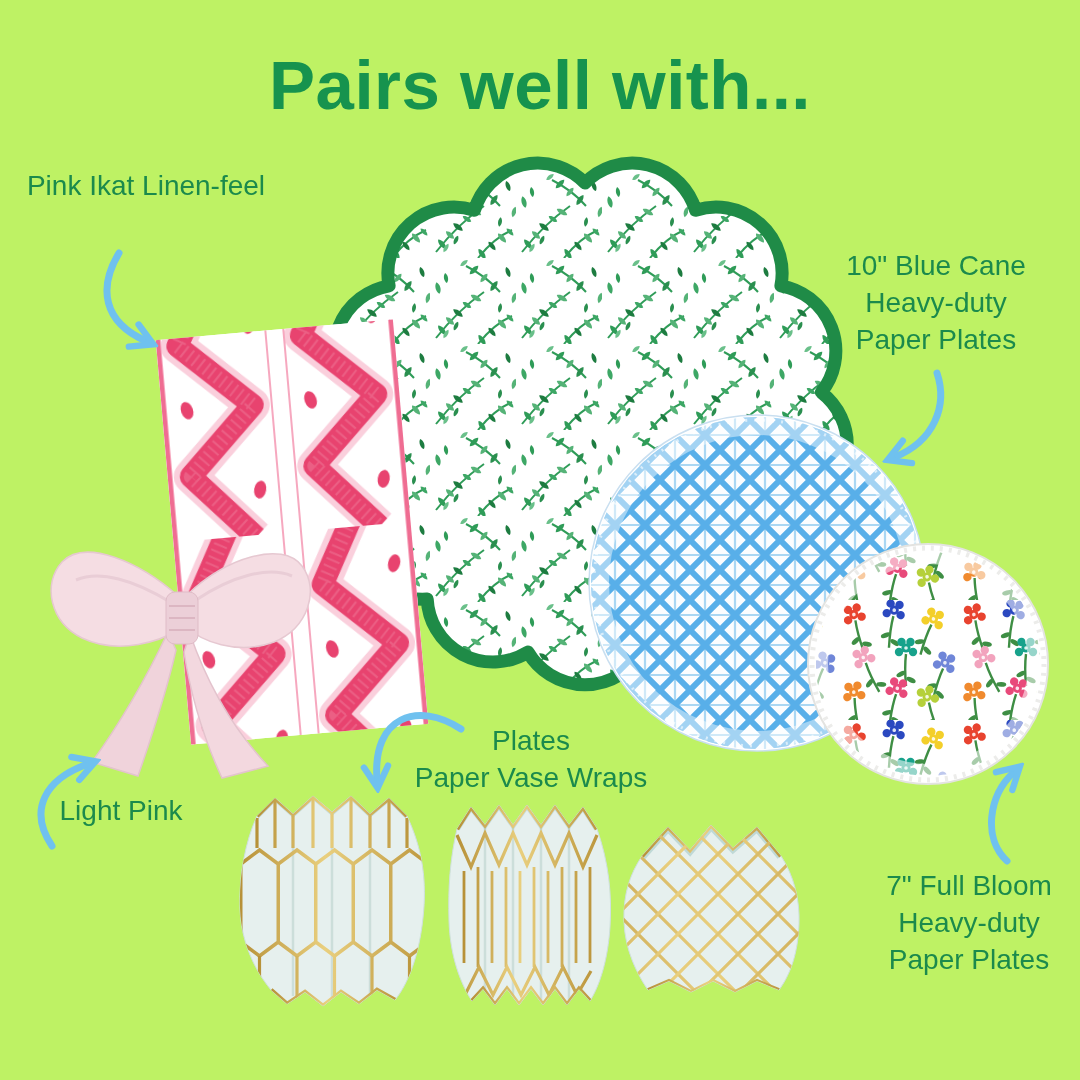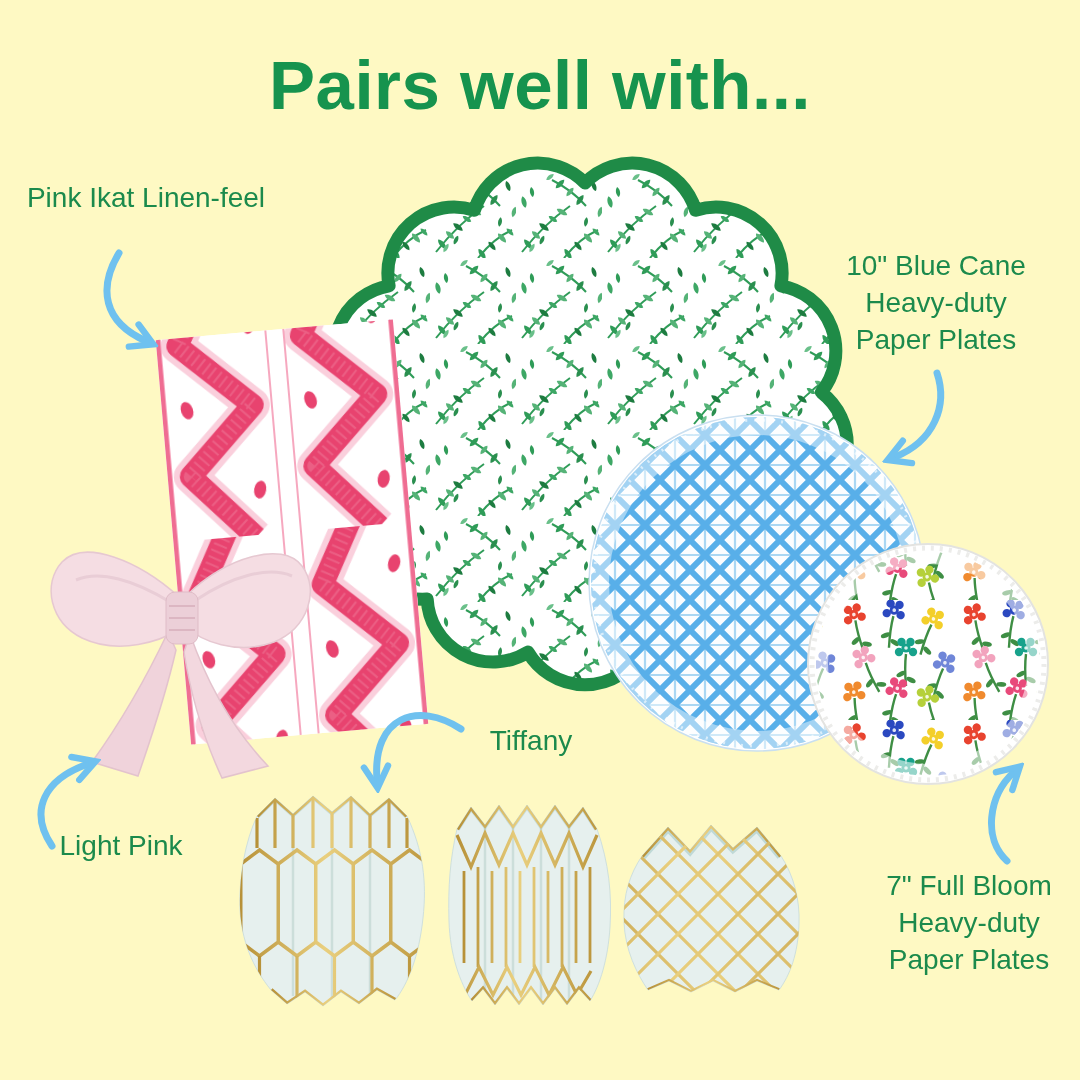--- a/index.html
+++ b/index.html
@@ -1,16 +1,16 @@
 <!DOCTYPE html>
 <html><head>
 <meta charset="utf-8">
 <style>
   html,body{margin:0;padding:0;background:#fff;}
-  .canvas{position:relative;width:1080px;height:1080px;background:#fef9c3;overflow:hidden;
+  .canvas{position:relative;width:1080px;height:1080px;background:#bef264;overflow:hidden;
           font-family:"Liberation Sans",sans-serif;}
   .art{position:absolute;left:0;top:0;}
   .title{position:absolute;left:540px;top:46px;transform:translateX(-50%);
          font-weight:bold;font-size:69px;color:#16934e;white-space:nowrap;letter-spacing:0.5px;}
   .label{position:absolute;transform:translateX(-50%);text-align:center;color:#1b8a4c;
          font-size:28px;line-height:37px;white-space:nowrap;}
   .label span{display:block;}
 </style>
 </head>
 <body>
@@ -199,35 +199,36 @@
     <path d="M119 253 C 98 288 103 322 146 341" marker-end="url(#ah)"></path>
     <path d="M937 373 C 948 406 934 441 895 457" marker-end="url(#ah)"></path>
     <path d="M461 729 C 418 701 372 716 377 780" marker-end="url(#ah)"></path>
     <path d="M52 846 C 28 810 45 779 88 764" marker-end="url(#ah)"></path>
     <path d="M1007 861 C 983 839 988 796 1014 772" marker-end="url(#ah)"></path>
   </g>
 </svg>
 
 <div class="title">Pairs well with...</div>
 
-<div class="label" style="left:146px;top:179px">
+<div class="label" style="left:146px;top:167px">
   <span>Pink Ikat Linen-feel</span>
 </div>
 
 <div class="label" style="left:936px;top:247px">
   <span>10" Blue Cane</span>
   <span>Heavy-duty</span>
   <span>Paper Plates</span>
 </div>
 
 <div class="label" style="left:531px;top:722px">
-  <span>Tiffany</span>
-</div>
-
-<div class="label" style="left:121px;top:827px">
+  <span>Plates</span>
+  <span>Paper Vase Wraps</span>
+</div>
+
+<div class="label" style="left:121px;top:792px">
   <span>Light Pink</span>
 </div>
 
 <div class="label" style="left:969px;top:867px">
   <span>7" Full Bloom</span>
   <span>Heavy-duty</span>
   <span>Paper Plates</span>
 </div>
 
 </div>

